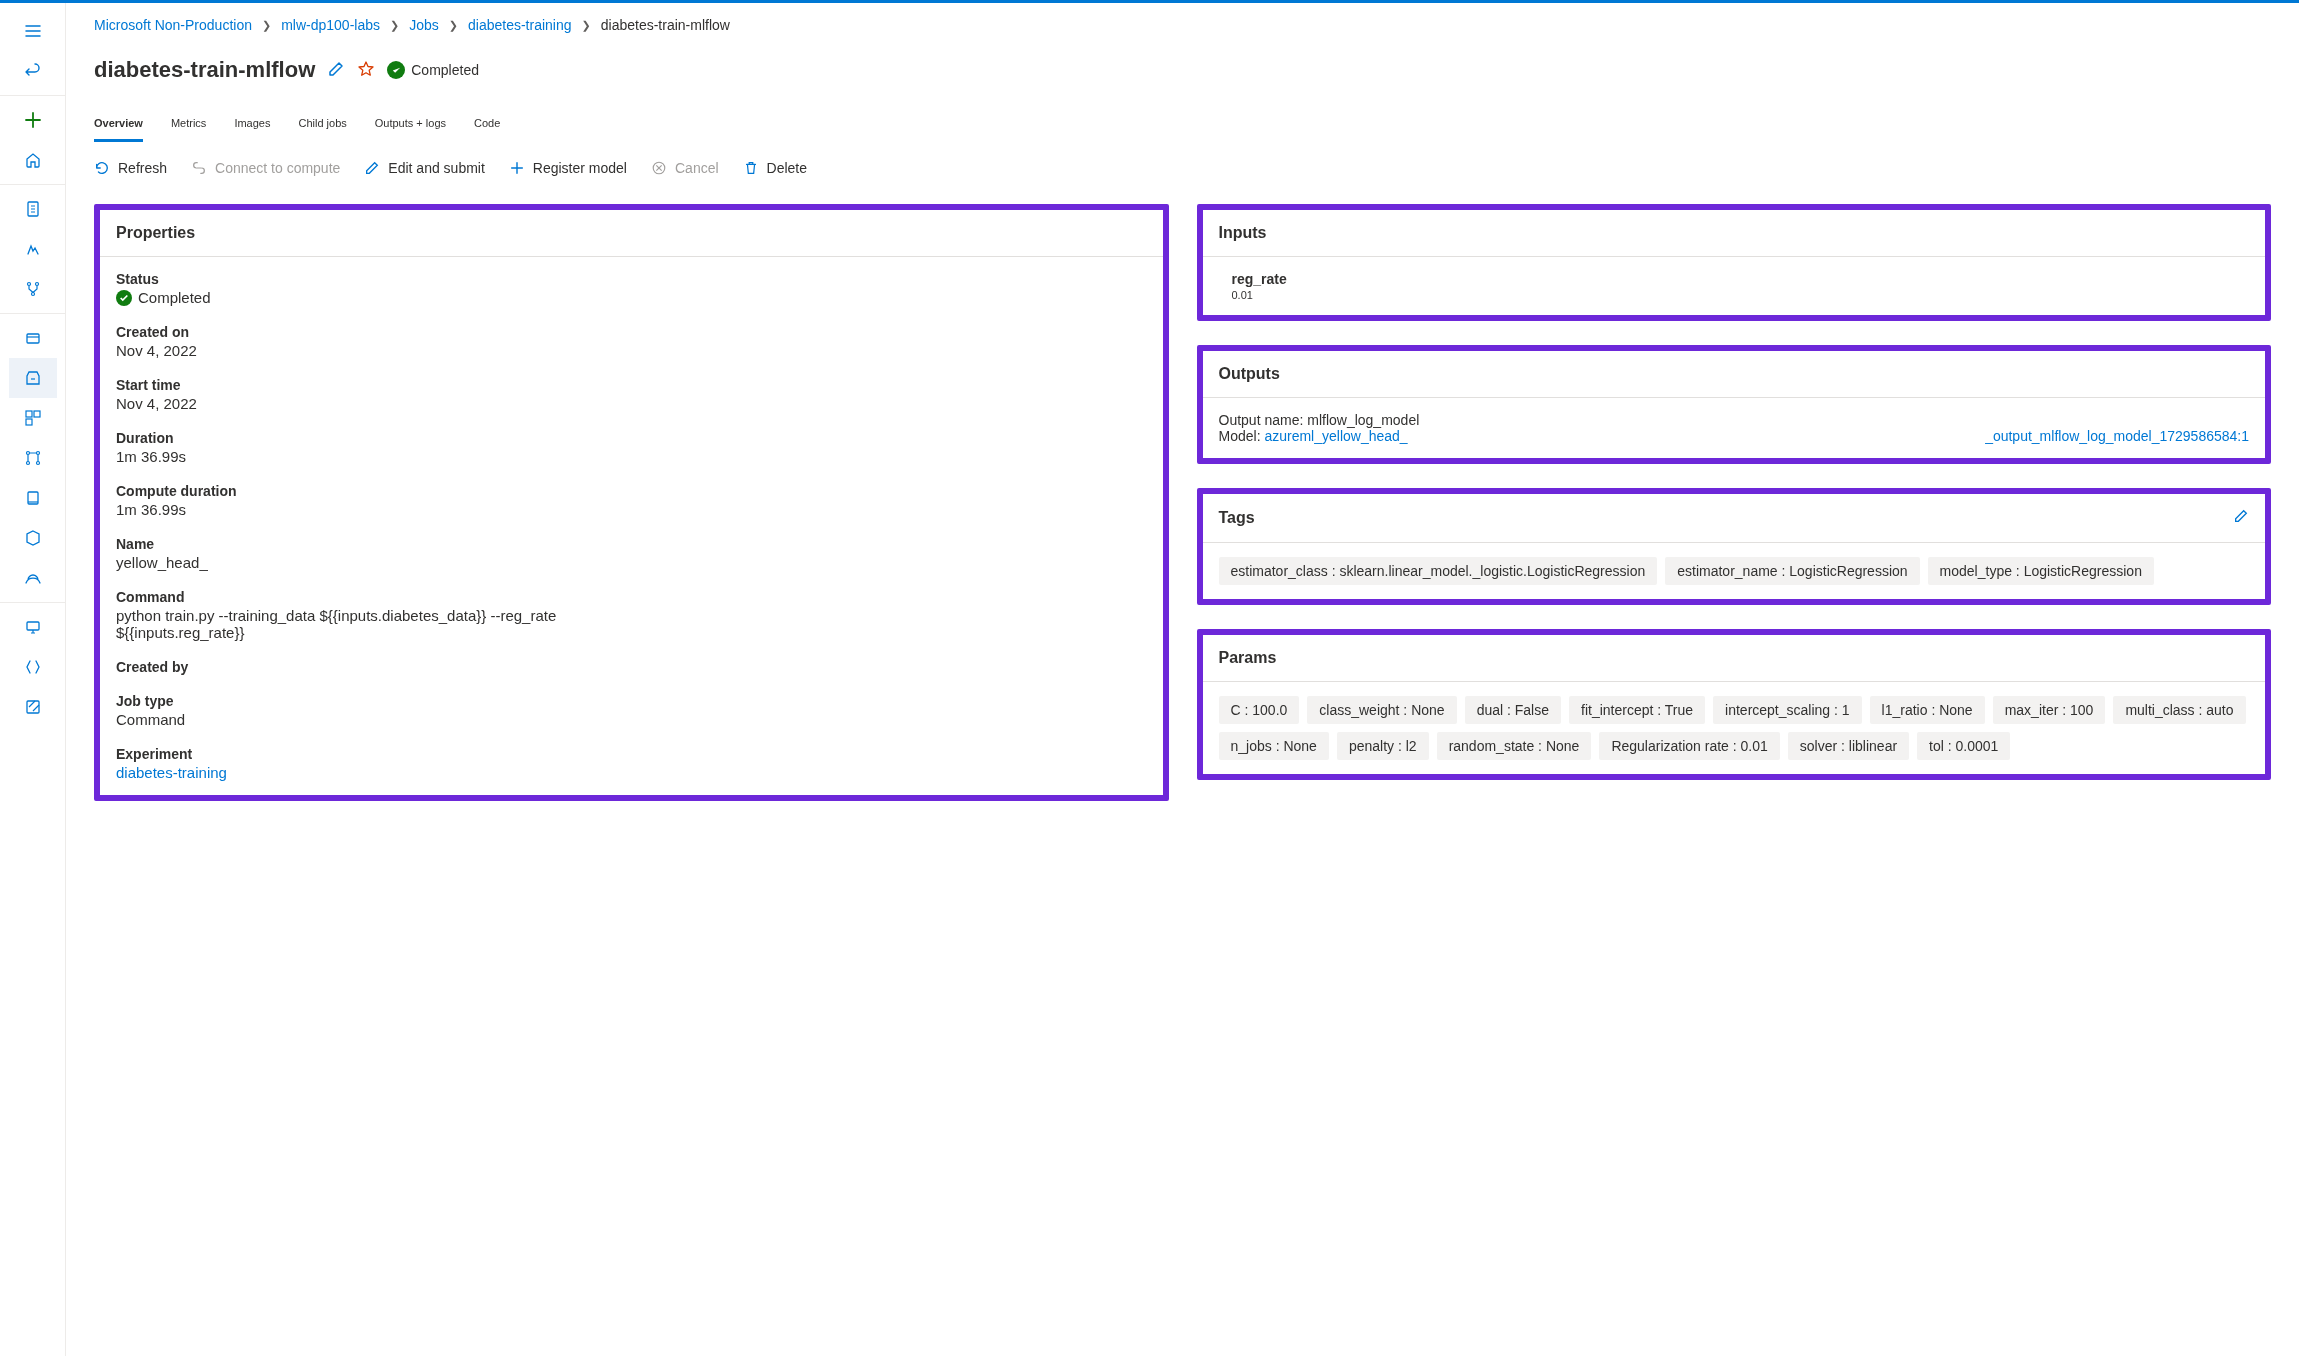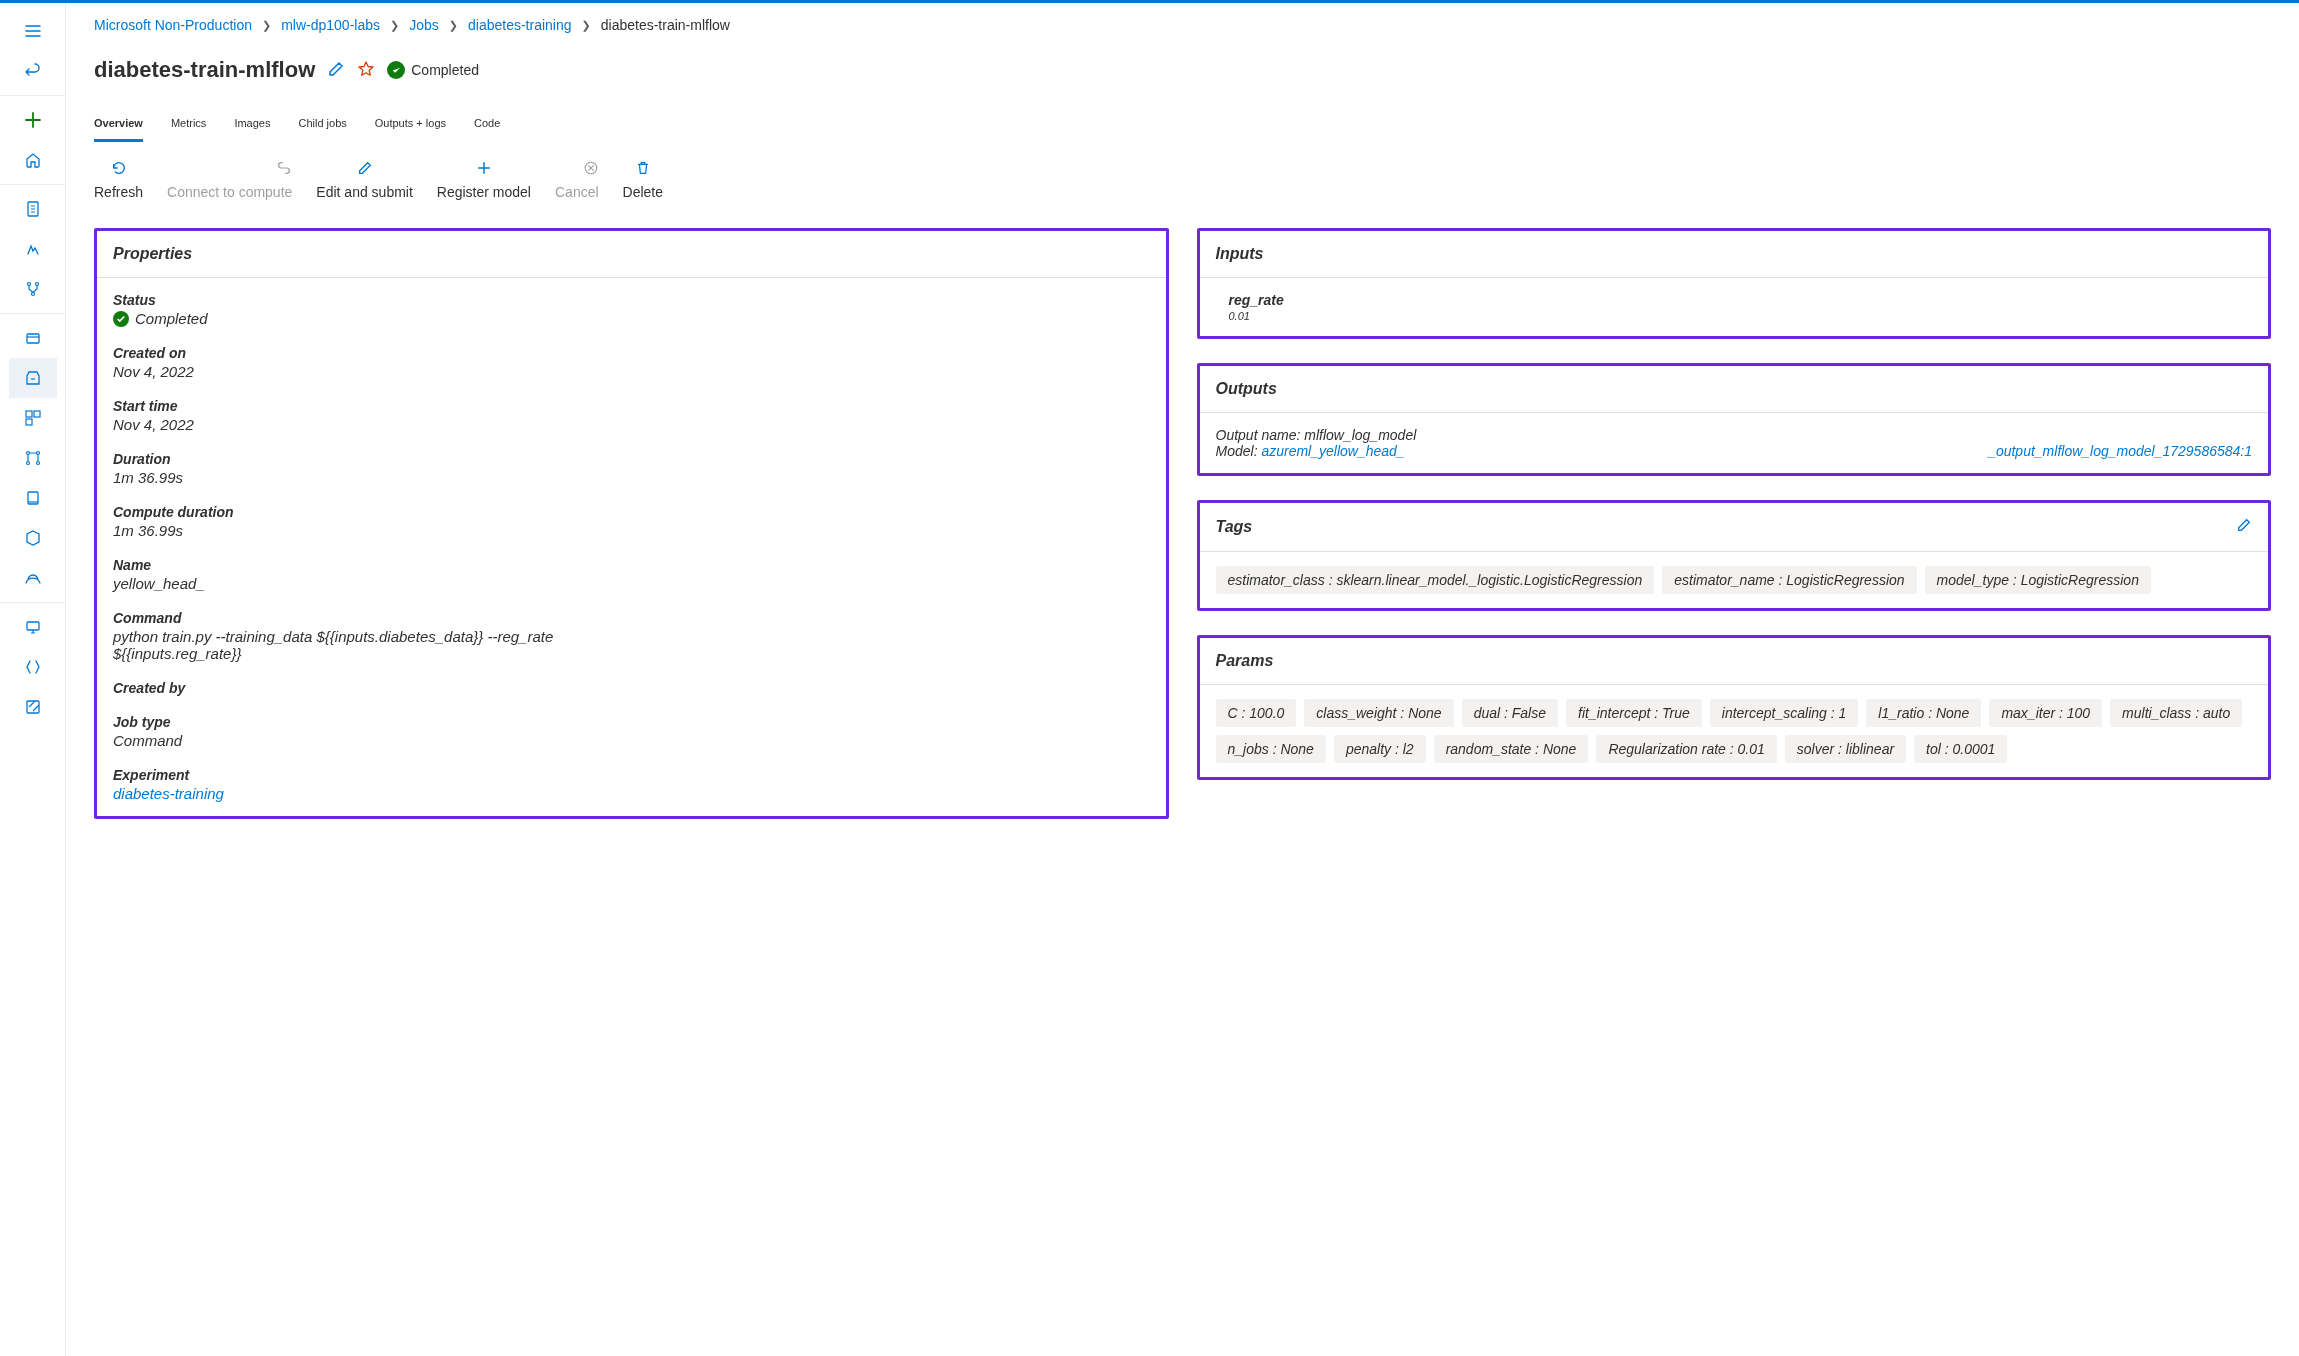--- a/index.html
+++ b/index.html
@@ -112,35 +112,33 @@
   gap: 24px;
   padding: 18px 0 12px 0;
   font-size: 14px;
 }
 .toolbar .tbtn {
   display: inline-flex;
   align-items: center;
   gap: 8px;
   cursor: pointer;
   color: #323130;
-  flex-direction: column;
 }
 .toolbar .tbtn.disabled { color: #a19f9d; cursor: default; align-items: flex-end;}
 .toolbar .tbtn svg { width:16px;height:16px;}
 .toolbar .tbtn .ic-blue { color:#0078d4; stroke:#0078d4;}
 .columns {
   display: flex;
   gap: 28px;
   margin-top: 16px;
 }
 .col { flex: 1; display:flex; flex-direction:column; gap:24px;}
 .card {
-  border: 3px solid #6d28d9;
+  border: 6px solid #6d28d9;
   border-radius: 2px;
-  font-style: italic;
 }
 .card .card-header {
   padding: 14px 16px;
   font-weight: 600;
   font-size: 16px;
   border-bottom: 1px solid #e1dfdd;
   display:flex;
   justify-content:space-between;
   align-items:center;
 }

